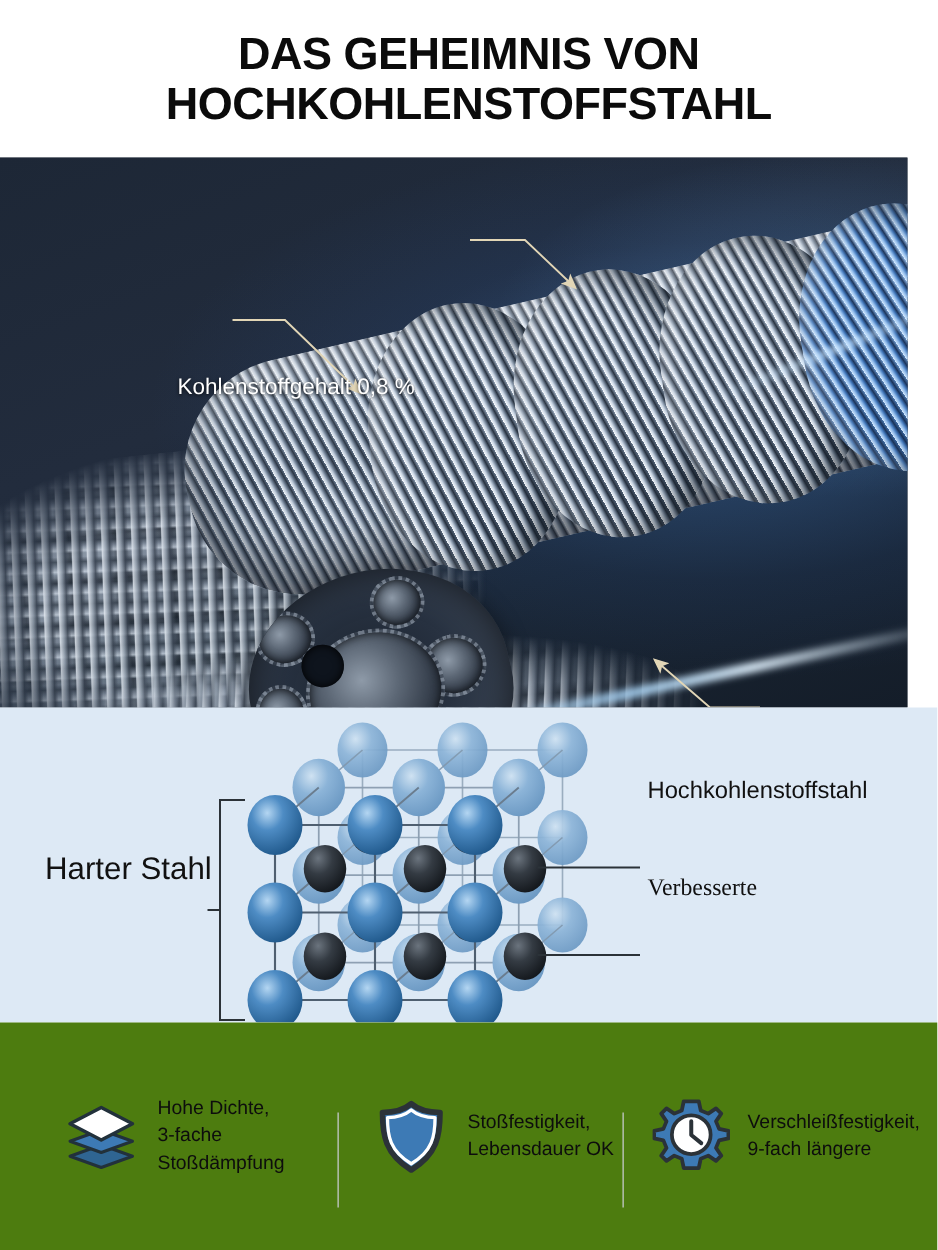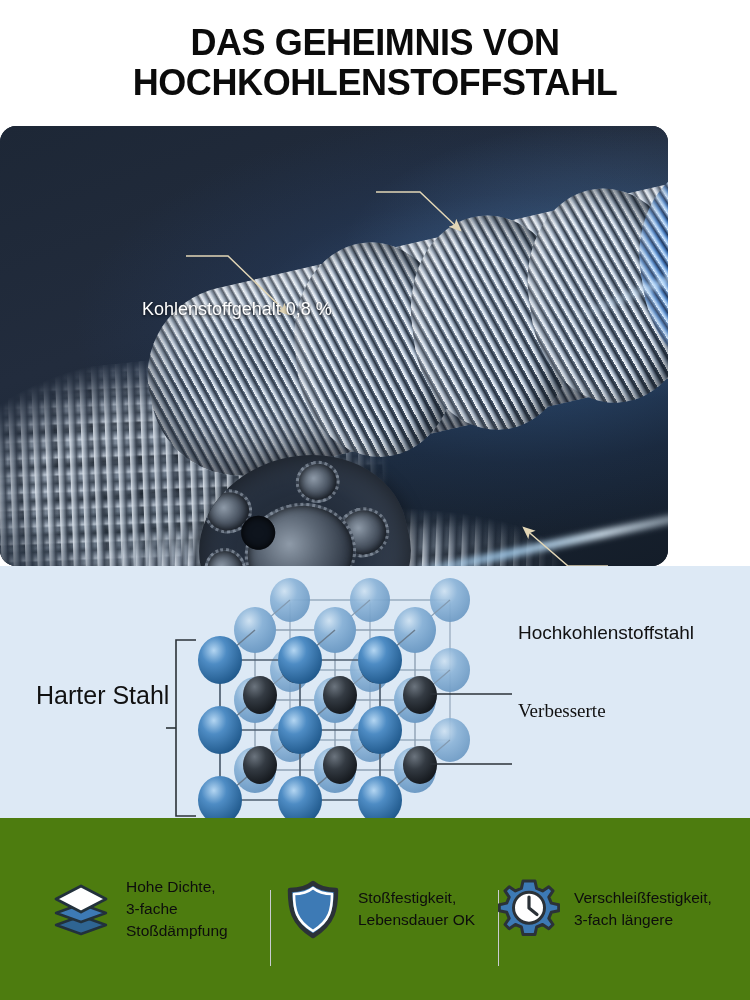--- a/index.html
+++ b/index.html
@@ -12,22 +12,22 @@
   .header { position:absolute; left:0; top:0; width:750px; height:126px;
             background:#ffffff; display:flex; flex-direction:column;
             align-items:center; justify-content:center; }
   .title-line { font-weight:bold; font-size:36px; line-height:1.12;
                 color:#0b0b0b; letter-spacing:-0.4px; text-align:center;
                 font-family:"Liberation Sans", sans-serif; }
   .title-line.l1 { font-size:36px; }
   .title-line.l2 { font-size:36px; }
 
   
-  .photo { position:absolute; left:0; top:126px; width:668px; height:440px;
-           overflow:hidden; background:#1b2433;border-radius:16px; }
+  .photo { position:absolute; left:0; top:126px; width:726px; height:440px;
+           overflow:hidden; background:#1b2433; }
   .photo-bg { position:absolute; inset:0;
      background:
        radial-gradient(ellipse 620px 300px at 78% 46%, rgba(70,130,205,0.45) 0%, rgba(40,80,140,0.18) 45%, rgba(0,0,0,0) 72%),
        radial-gradient(ellipse 420px 200px at 95% 30%, rgba(120,180,240,0.30) 0%, rgba(0,0,0,0) 70%),
        linear-gradient(160deg,#1d2736 0%,#222c3d 38%,#1a2533 70%,#141d29 100%);
   }
   
   .mesh { position:absolute; left:-20px; top:230px; width:430px; height:240px;
           transform:rotate(-6deg); opacity:0.97; }
   .mesh-weave { position:absolute; inset:0;
@@ -154,22 +154,22 @@
   .lat-hard { left:36px; top:113px; font-size:25px; }
   .lat-strong { left:518px; top:55px; }
   .lat-wear  { left:518px; top:133px;font-family:Liberation Serif, serif; }
 
   
   .features { position:absolute; left:0; top:818px; width:750px; height:182px;
               background:#4d7c0f; display:flex; align-items:center; }
   .feature { flex:0 0 auto; display:flex; align-items:center; gap:14px;
              position:relative; height:110px; }
   .f1 { width:270px; padding-left:50px; }
-  .f2 { width:228px; padding-left:12px; }
-  .f3 { width:252px; }
+  .f2 { width:228px; padding-left:28px; }
+  .f3 { width:252px; padding-left:24px; }
   .divider { position:absolute; top:72px; width:1px; height:76px; background:#c9ccd1; }
   .d1 { left:270px; }
   .d2 { left:498px; }
   .feat-icon { flex:0 0 auto; width:62px; height:62px; position:relative; }
   .feat-text { font-size:15.5px; line-height:1.42; color:#0d0d0d;
                font-family:"Liberation Sans", sans-serif; white-space:nowrap; }
   .feat-text span { display:block; }
 </style>
 </head>
 <body>
@@ -399,18 +399,18 @@
                    L50.8,50.7 L44.6,46.5 L38.6,49 L37,56.4 L31,56.4 L25,56.4 L23.4,49
                    L17.4,46.5 L11.2,50.7 L7,46.5 L11.2,40.3 L8.7,34.3 L1.3,32.7
                    L1.3,26.7 L8.7,25.1 L11.2,19.1 L7,12.9 L11.2,8.7 L17.4,12.9
                    L23.4,10.4 L25,3 Z" fill="#3d7ab5" stroke="#2b3238" stroke-width="3" stroke-linejoin="round"></path>
           <circle cx="31" cy="29.7" r="15.5" fill="#ffffff" stroke="#2b3238" stroke-width="3"></circle>
           <path d="M31,19 L31,30 L39,36.5" stroke="#2b3238" stroke-width="3.2" fill="none" stroke-linecap="round" stroke-linejoin="round"></path>
         </svg>
       </div>
       <div class="feat-text">
         <span>Verschleißfestigkeit,</span>
-        <span>3-fach längere</span>
+        <span>9-fach längere</span>
       </div>
     </div>
   </div>
 
 </div>
 
 </body></html>

